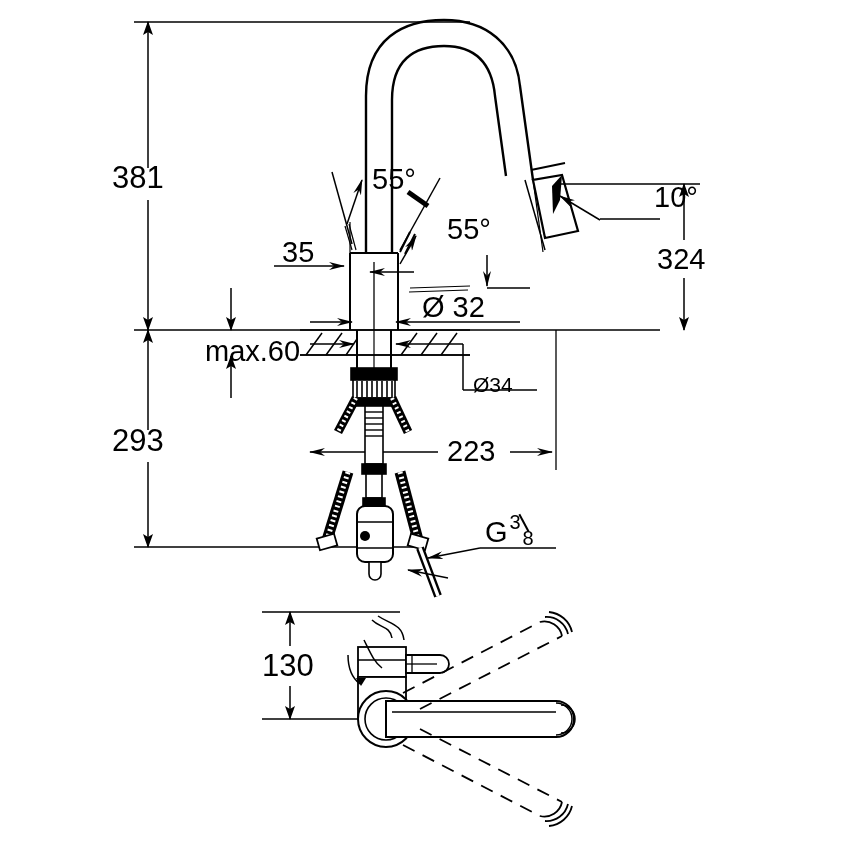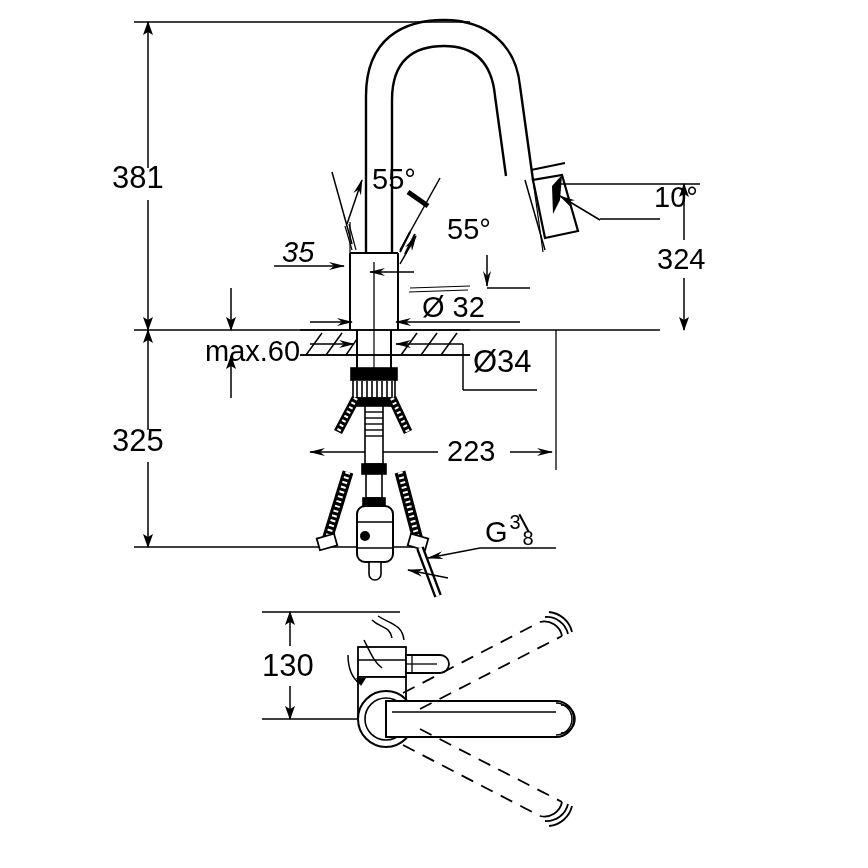--- a/index.html
+++ b/index.html
@@ -28,25 +28,25 @@
     position: absolute;
     color: #000000;
     font-family: "Liberation Sans", sans-serif;
     white-space: nowrap;
     line-height: 1;
     user-select: none;
   }
   .t-381 { left: 112px; top: 162px; font-size: 31px; }
   .t-555 { left: 112px; top: 425px; font-size: 31px; }
   .t-max60 { left: 168px; top: 337px; font-size: 29px; margin-left: 37px; }
-  .t-35  { left: 282px; top: 238px; font-size: 29px; font-style: italic; }
+  .t-35  { left: 282px; top: 238px; font-size: 29px; }
   .t-55a { left: 372px; top: 165px; font-size: 29px; }
   .t-55b { left: 447px; top: 215px; font-size: 29px; }
   .t-d51 { left: 422px; top: 293px; font-size: 29px; }
-  .t-d34 { left: 473px; top: 346px; font-size: 31px; }
+  .t-d34 { left: 473px; top: 374px; font-size: 21px; }
   .t-223 { left: 447px; top: 437px; font-size: 29px; text-align: center; }
   .t-10  { left: 620px; top: 183px; font-size: 29px; margin-left: 34px; }
   .t-188 { left: 657px; top: 245px; font-size: 29px; }
   .t-130 { left: 262px; top: 650px; font-size: 31px; }
   .t-g38 { left: 485px; top: 518px; font-size: 29px; }
   .frac {
     display: inline-block;
     position: relative;
     width: 30px;
     height: 30px;
@@ -339,21 +339,21 @@
           <path d="M562,802 A18,18 0 0 1 540,816"></path>
           <path d="M568,804 A22,22 0 0 1 545,821"></path>
           <path d="M572,806 A26,26 0 0 1 549,826"></path>
         </g>
       </g>
     </g>
   </svg>
 
   <div class="dim-text t-381">381</div>
 
-  <div class="dim-text t-555">325</div>
+  <div class="dim-text t-555">293</div>
 
   <div class="dim-text t-max60">max.60</div>
 
   <div class="dim-text t-35">35</div>
 
   <div class="dim-text t-55a">55°</div>
 
   <div class="dim-text t-55b">55°</div>
 
   <div class="dim-text t-d51">Ø 32</div>

